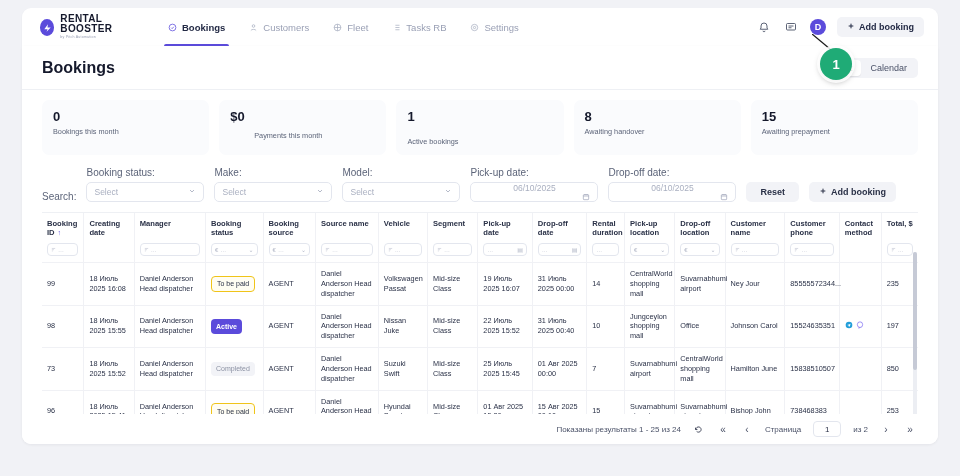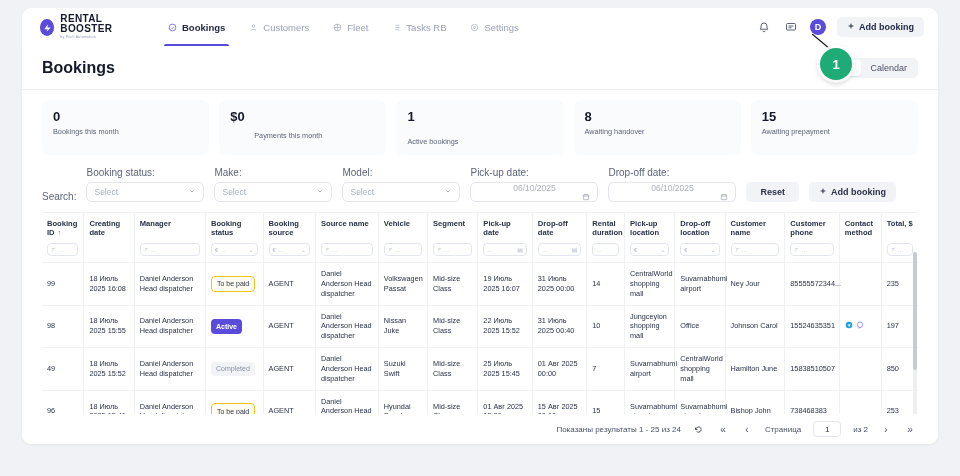--- a/index.html
+++ b/index.html
@@ -573,21 +573,21 @@
                       </svg></span>
                     <span><svg width="8" height="8" viewBox="0 0 24 24" fill="none" stroke="#7360f2" stroke-width="2">
                         <ellipse cx="12" cy="11" rx="8" ry="8.5"></ellipse>
                         <path d="M9 19.5v2.5l3-3"></path>
                       </svg></span>
                   </span>
                 </td>
                 <td>197</td>
               </tr>
               <tr>
-                <td>49</td>
+                <td>73</td>
                 <td>18 Июль 2025 15:52</td>
                 <td>Daniel Anderson Head dispatcher</td>
                 <td><span class="badge completed">Completed</span></td>
                 <td>AGENT</td>
                 <td>Daniel Anderson Head dispatcher</td>
                 <td>Suzuki Swift</td>
                 <td>Mid-size Class</td>
                 <td>25 Июль 2025 15:45</td>
                 <td>01 Авг 2025 00:00</td>
                 <td>7</td>

